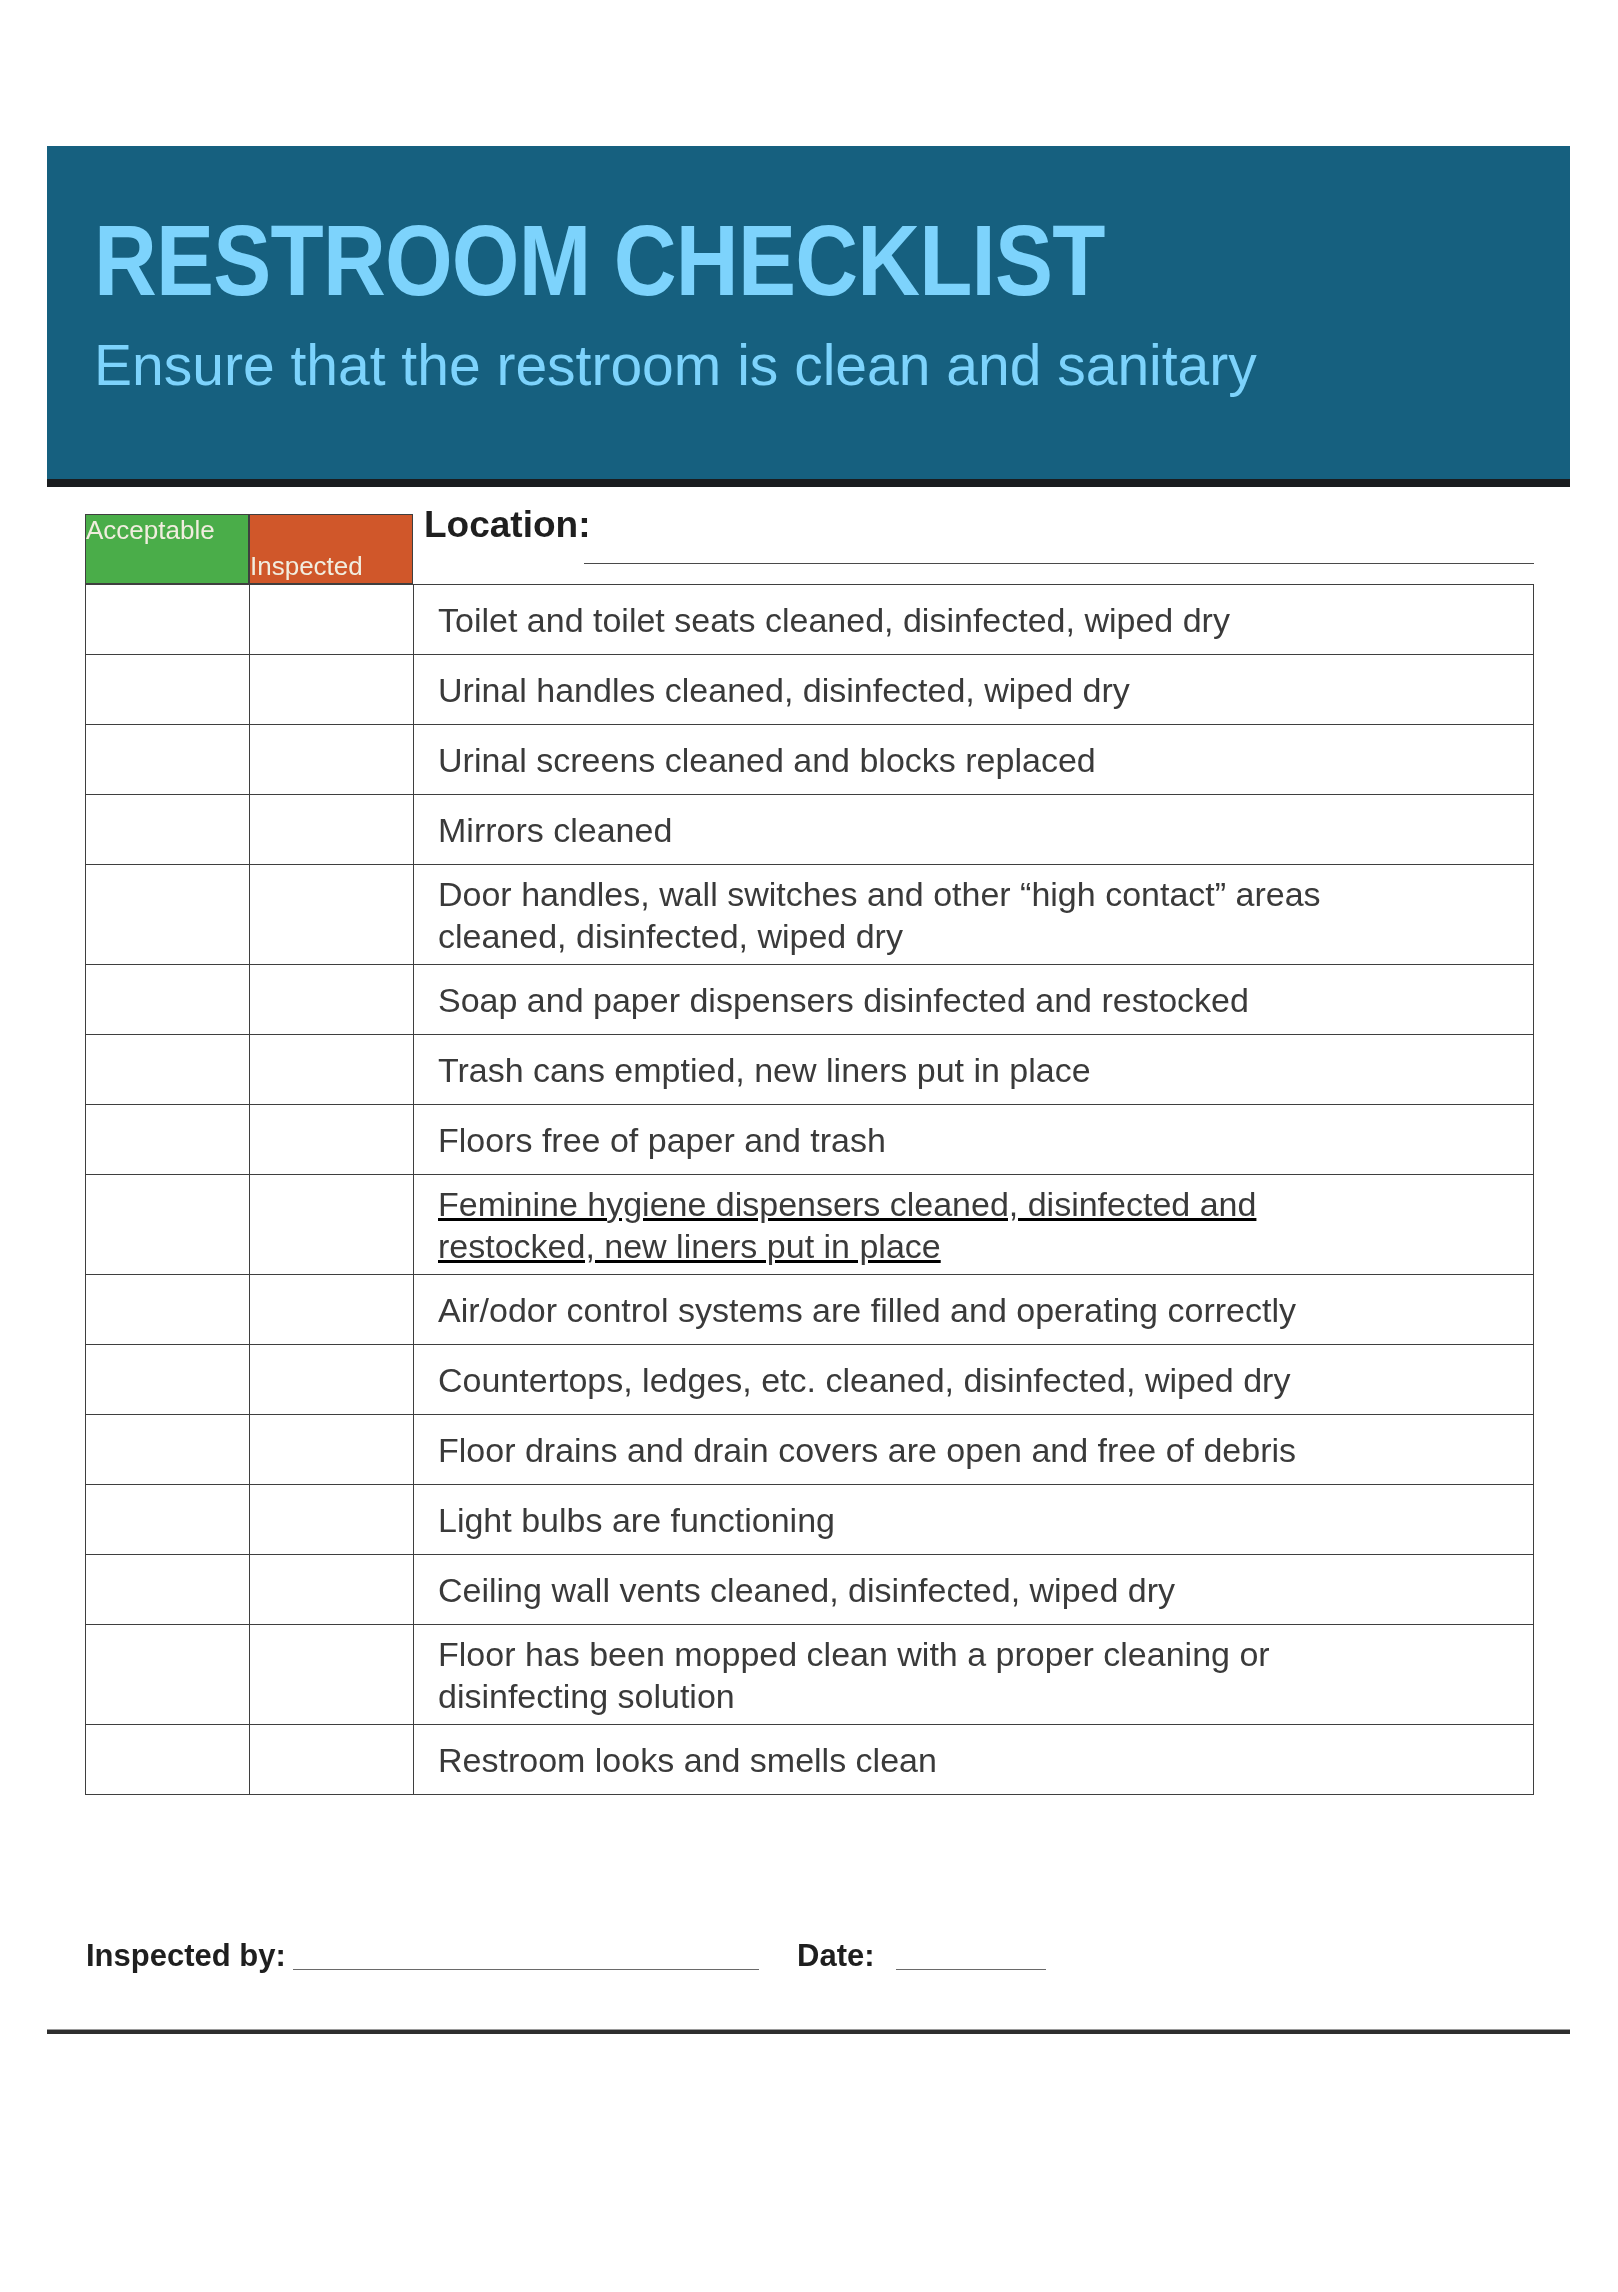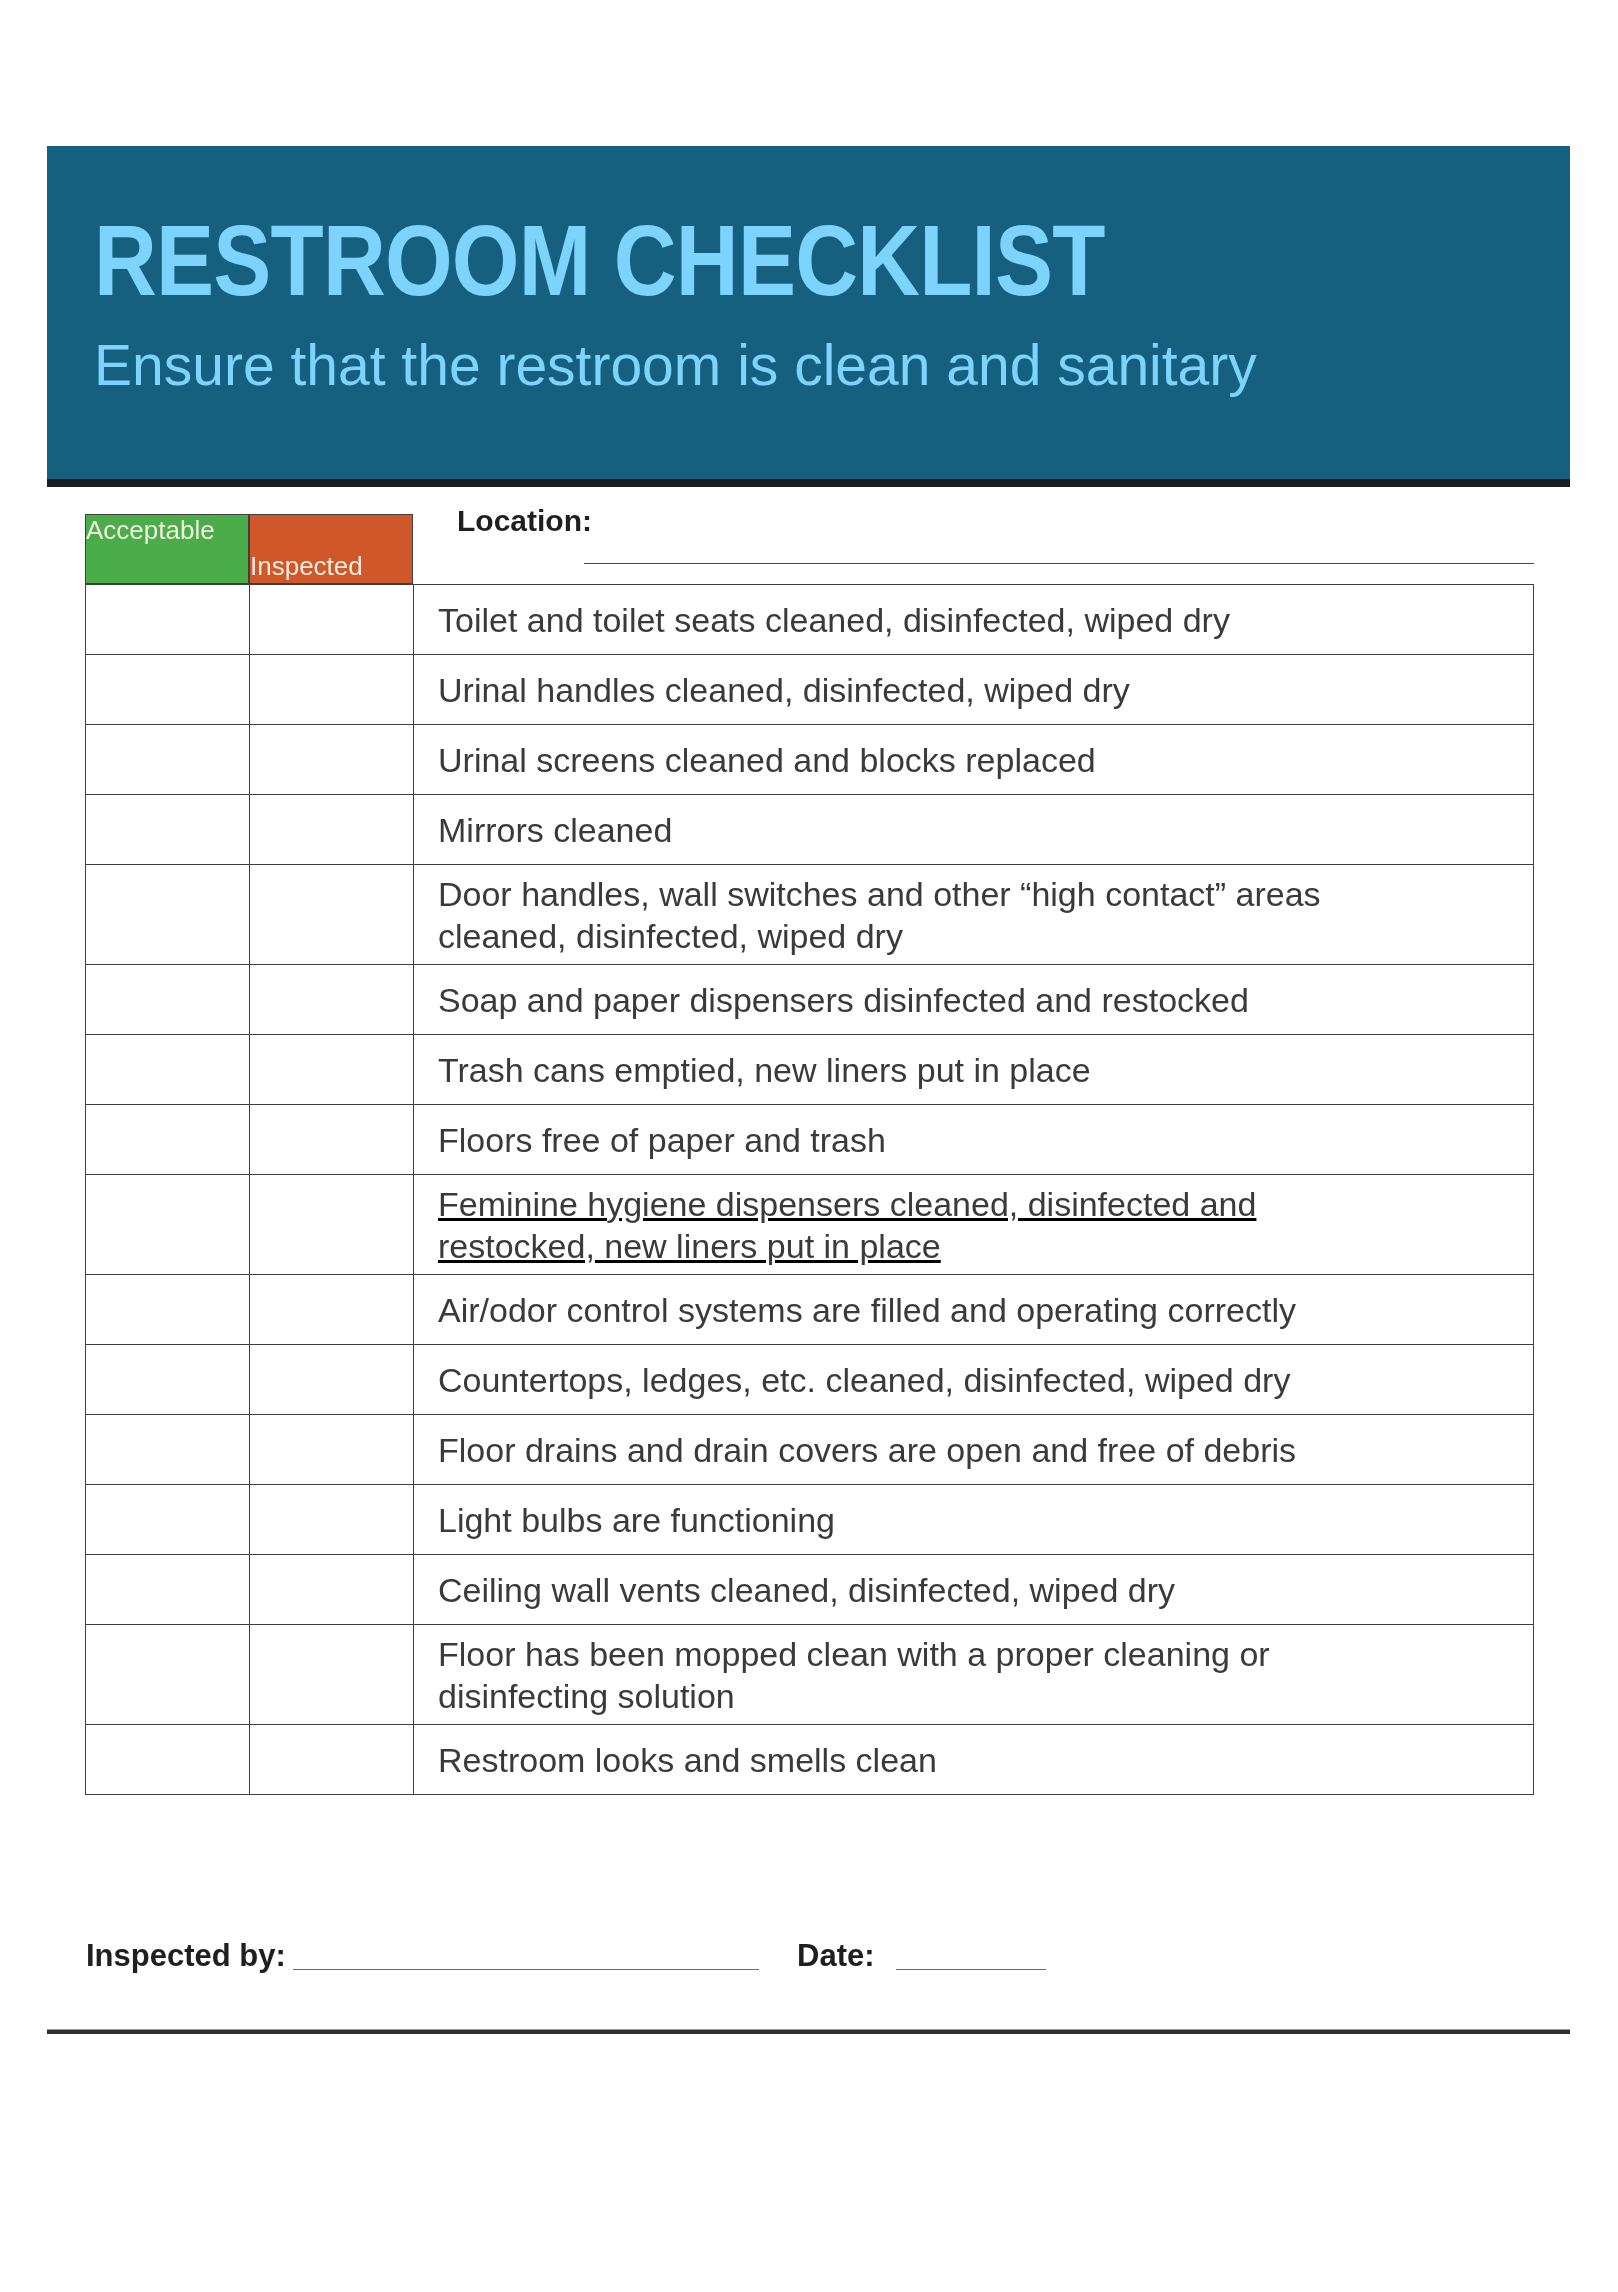--- a/index.html
+++ b/index.html
@@ -69,23 +69,23 @@
   .legend-cell.attention {
     background: var(--attention-bg, #D0572A);
     border-left-width: 0.9px;
   }
   .legend-cell.acceptable .legend-label { display: block; margin-top: 0.9px; line-height: 29px; }
   .legend-cell.attention  .legend-label { display: block; margin-top: 37px; line-height: 29px; }
 
   
   .location-label {
     position: absolute;
-    left: 457px;
+    left: 424px;
     top: 504px;
-    font-size: 30px;
+    font-size: 37px;
     font-weight: bold;
     color: #1f1f1f;
   }
   .location-line {
     position: absolute;
     left: 584px;
     top: 563px;
     width: 950px;
     height: 0;
     border-top: 1.8px solid #4a4a4a;

